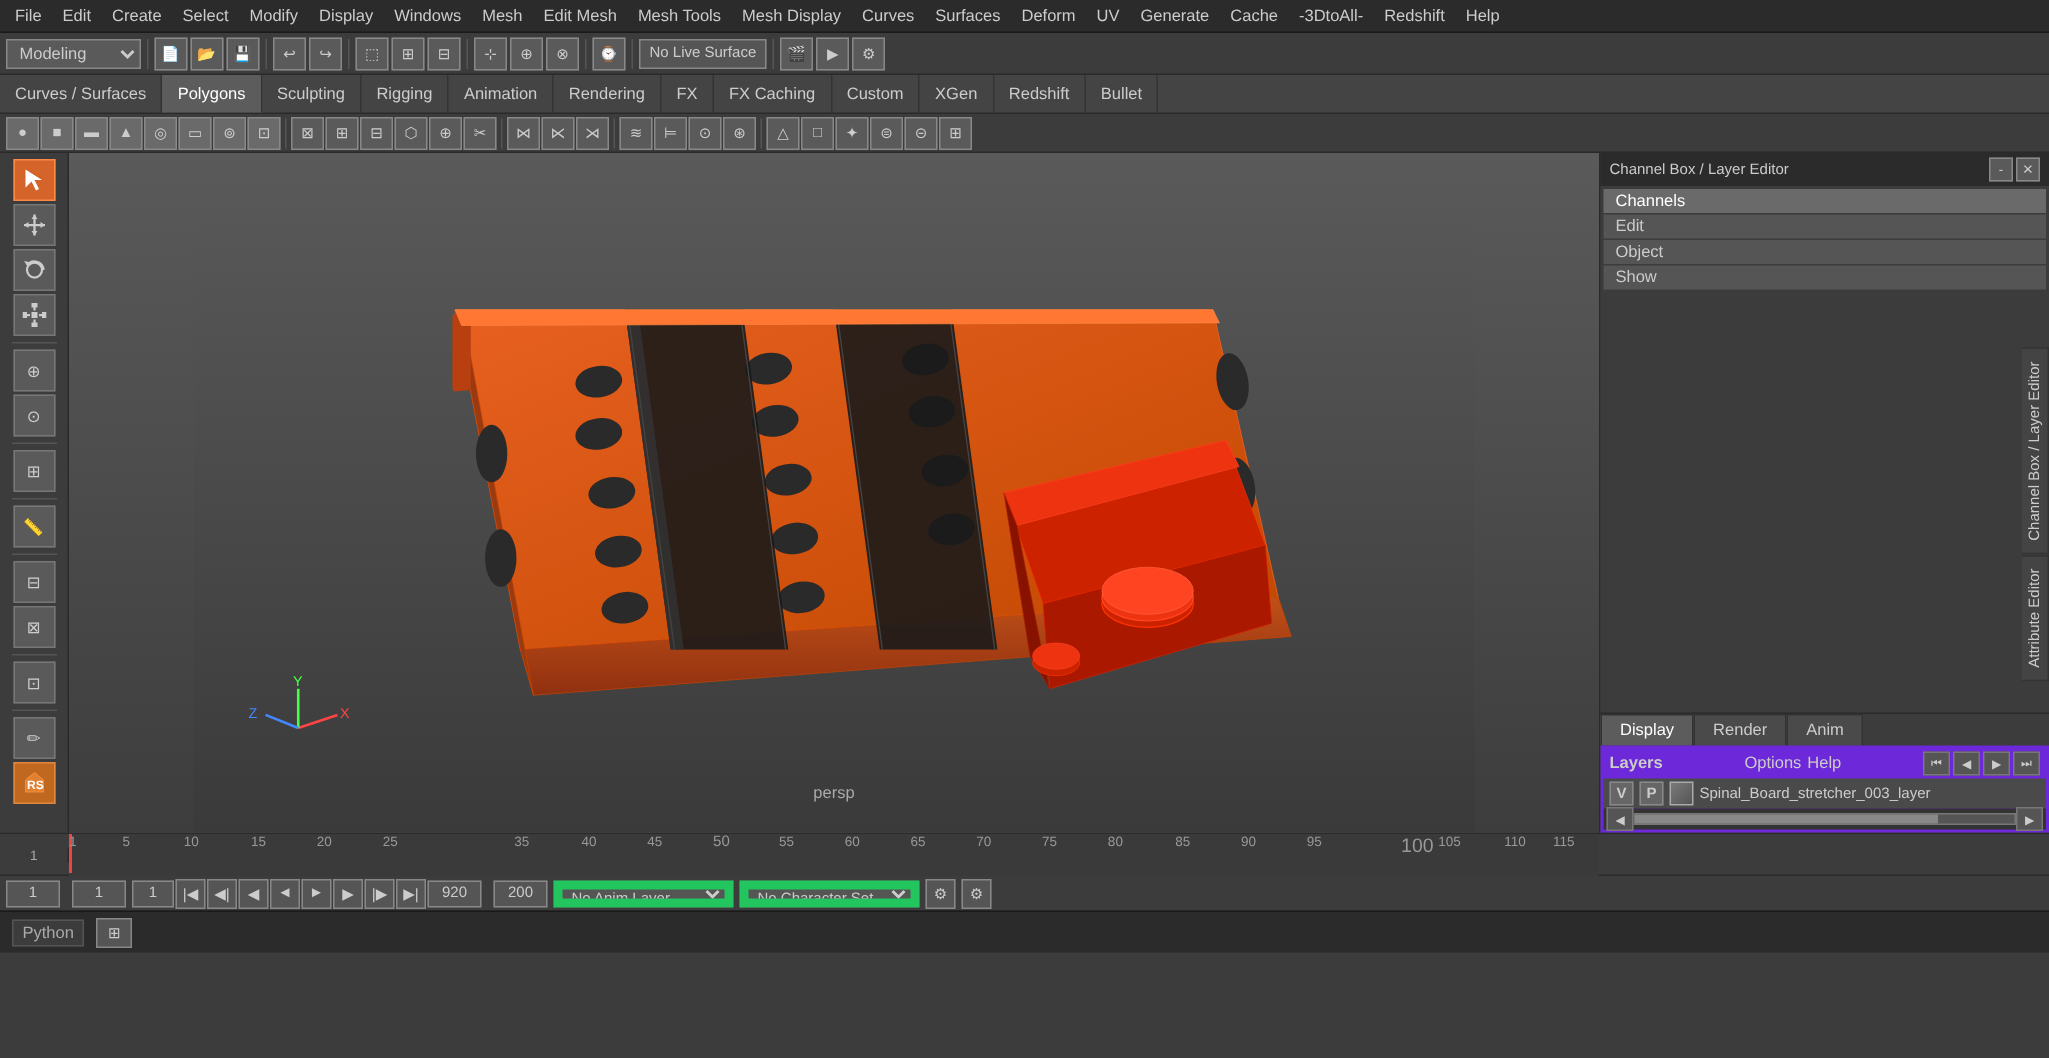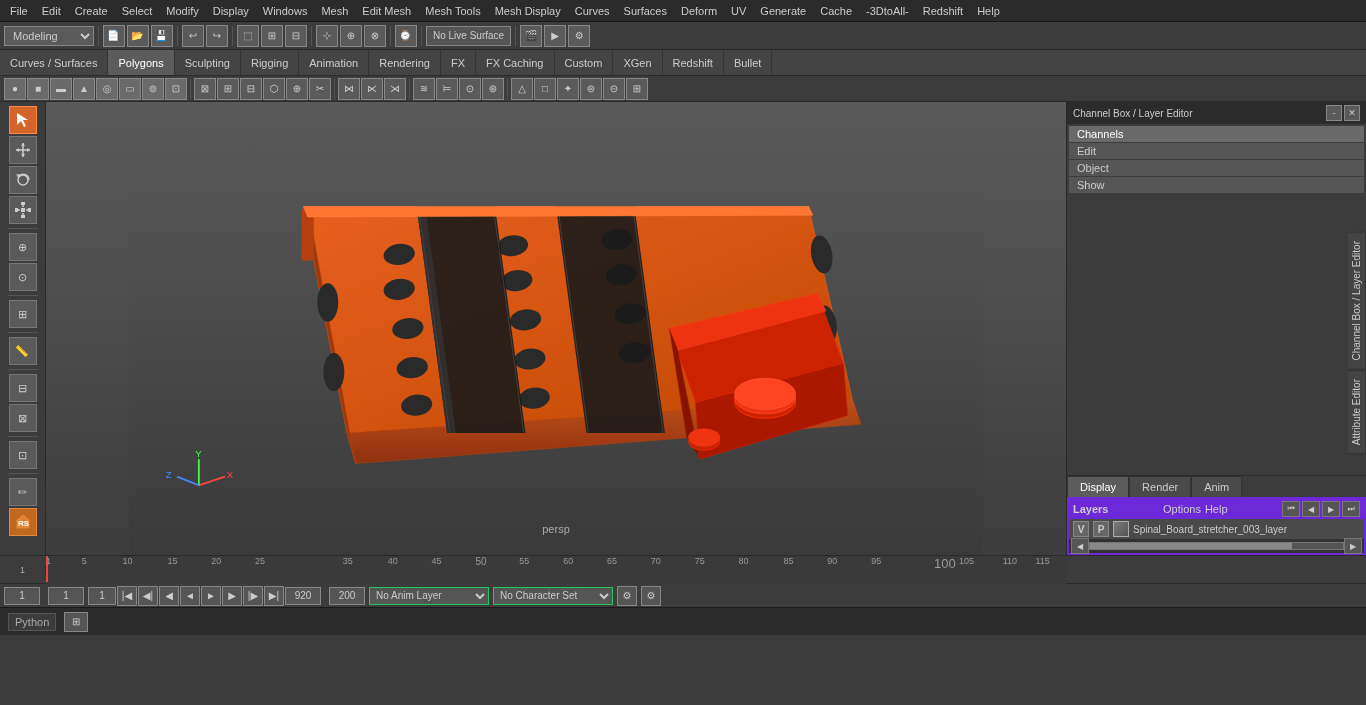--- a/index.html
+++ b/index.html
@@ -477,21 +477,21 @@
       font-size: 10px;
       padding: 8px 3px;
       cursor: pointer;
       border: 1px solid #333;
       border-right: none;
     }
 
     
     .layer-dropdown {
       background: #555;
-      border: 1px solid #22c55e;
+      border: 6px solid #22c55e;
       color: #ccc;
       font-size: 10px;
       height: 18px;
       padding: 0 2px;
     }
   </style>
 </head>
 <body>
 
 <div id="menubar">

